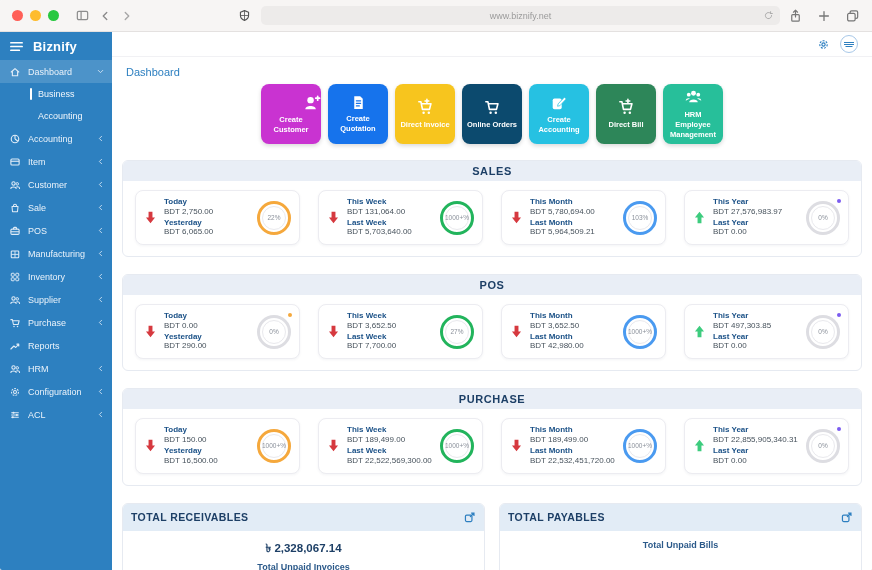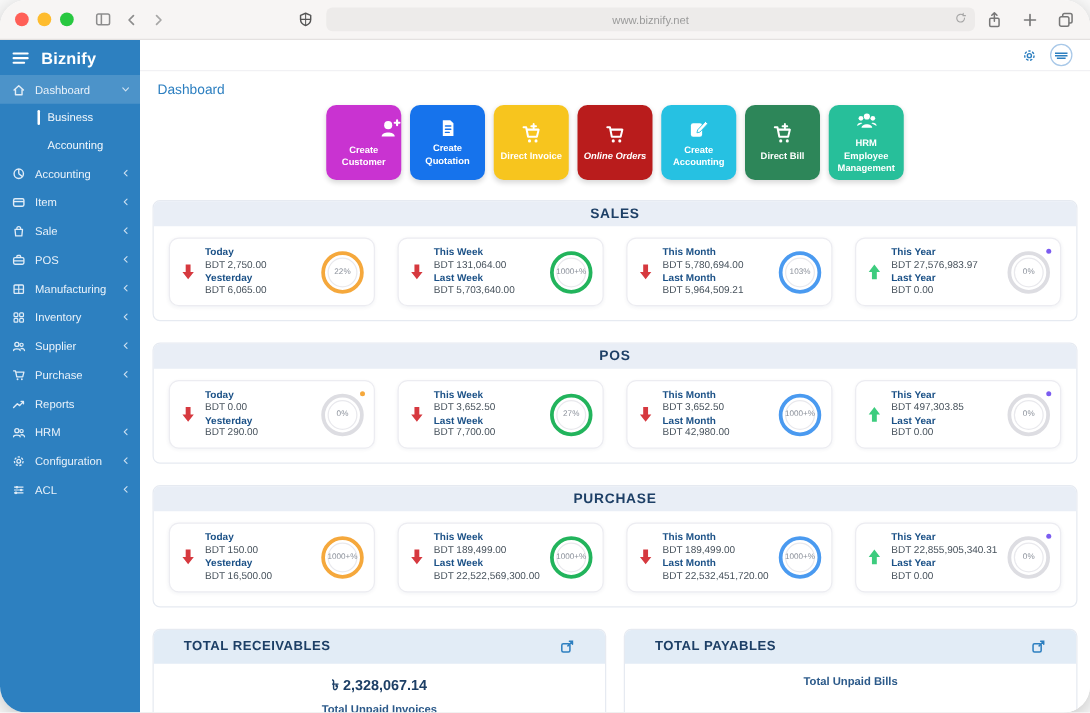--- a/index.html
+++ b/index.html
@@ -1,18 +1,18 @@
 <!DOCTYPE html>
 <html><head>
 <meta charset="utf-8">
 <style>
   * { margin:0; padding:0; box-sizing:border-box; }
   html,body { background:#fafafa; font-family:"Liberation Sans", sans-serif; }
   .window { position:relative; width:872px; height:570px; margin:0 auto; background:#fff;
-            border-radius:21px; overflow:hidden; box-shadow:0 4px 18px rgba(0,0,0,.22); }
+            border-radius:2px; overflow:hidden; box-shadow:0 4px 18px rgba(0,0,0,.22); }
 
   
   .browser-bar { height:32px; background:#f7f5f4; border-bottom:1px solid #e4e1e0;
                  display:flex; align-items:center; padding:0 12px; gap:8px; }
   .traffic { display:flex; gap:7px; margin-right:8px; }
   .traffic span { width:11px; height:11px; border-radius:50%; display:block; }
   .bicon { color:#8d8d8d; display:flex; align-items:center; }
   .url-pill { flex:0 1 525px; height:19px; background:#edebea; border-radius:5px;
               display:flex; align-items:center; justify-content:center; position:relative;
               margin-left:14px; }
@@ -74,21 +74,21 @@
   .ring { width:34px; height:34px; border-radius:50%; border:3px solid #ddd; padding:2px; background:#fff; }
   .ring-in { width:100%; height:100%; border-radius:50%; border:1px solid #e9e9ed;
              display:flex; align-items:center; justify-content:center; }
   .pct { font-size:6.5px; color:#8b919b; }
   .notif-dot { position:absolute; top:-2px; right:-1px; width:4px; height:4px; border-radius:50%; }
 
   
   .panels { display:grid; grid-template-columns:1fr 1fr; gap:14px; }
   .panel { border:1px solid #e6eaf1; border-radius:6px; overflow:hidden; background:#fff; }
   .panel-header { background:#e2ecf6; display:flex; align-items:center; justify-content:space-between;
-                  padding:7px 24px; }
+                  padding:7px 8px; }
   .panel-title { color:#1d3f66; font-weight:700; font-size:10.5px; letter-spacing:.4px; }
   .extlink { color:#2d7fc0; display:flex; cursor:pointer; }
   .panel-body { text-align:center; padding:9px 6px 10px; }
   .amount { color:#1d3f66; font-weight:700; font-size:11.5px; margin-bottom:3px; }
   .amount-sub { color:#2c5a8a; font-size:9px; font-weight:600; }
 </style>
 </head>
 <body>
 
 <svg width="0" height="0" style="position:absolute">
@@ -322,20 +322,29 @@
         <svg class="nicon" width="12" height="12" viewBox="0 0 16 16">
             <use href="#i-card"></use>
           </svg>
         <span class="nlabel">Item</span>
         <svg class="chev" width="9" height="9" viewBox="0 0 16 16">
             <use href="#i-chevL"></use>
           </svg>
       </div>
       <div class="nav-item">
         <svg class="nicon" width="12" height="12" viewBox="0 0 16 16">
+            <use href="#i-users"></use>
+          </svg>
+        <span class="nlabel">Customer</span>
+        <svg class="chev" width="9" height="9" viewBox="0 0 16 16">
+            <use href="#i-chevL"></use>
+          </svg>
+      </div>
+      <div class="nav-item">
+        <svg class="nicon" width="12" height="12" viewBox="0 0 16 16">
             <use href="#i-bag"></use>
           </svg>
         <span class="nlabel">Sale</span>
         <svg class="chev" width="9" height="9" viewBox="0 0 16 16">
             <use href="#i-chevL"></use>
           </svg>
       </div>
       <div class="nav-item">
         <svg class="nicon" width="12" height="12" viewBox="0 0 16 16">
             <use href="#i-case"></use>
@@ -445,21 +454,21 @@
                 <use href="#i-doc"></use>
               </svg>
             <div class="action-label">Create Quotation</div>
           </div>
           <div class="action" style="background: rgb(247, 197, 30);">
             <svg width="19" height="19" viewBox="0 0 20 20" style="color:#fff">
                 <use href="#i-cartplus"></use>
               </svg>
             <div class="action-label">Direct Invoice</div>
           </div>
-          <div class="action" style="background: #b91c1c; font-style: italic;">
+          <div class="action" style="background: #0c4a6e;">
             <svg width="19" height="19" viewBox="0 0 20 20" style="color:#fff">
                 <use href="#i-bigcart"></use>
               </svg>
             <div class="action-label">Online Orders</div>
           </div>
           <div class="action" style="background: rgb(38, 193, 226);">
             <svg width="18" height="18" viewBox="0 0 20 20" fill="#fff">
                 <use href="#i-edit"></use>
               </svg>
             <div class="action-label">Create Accounting</div>

